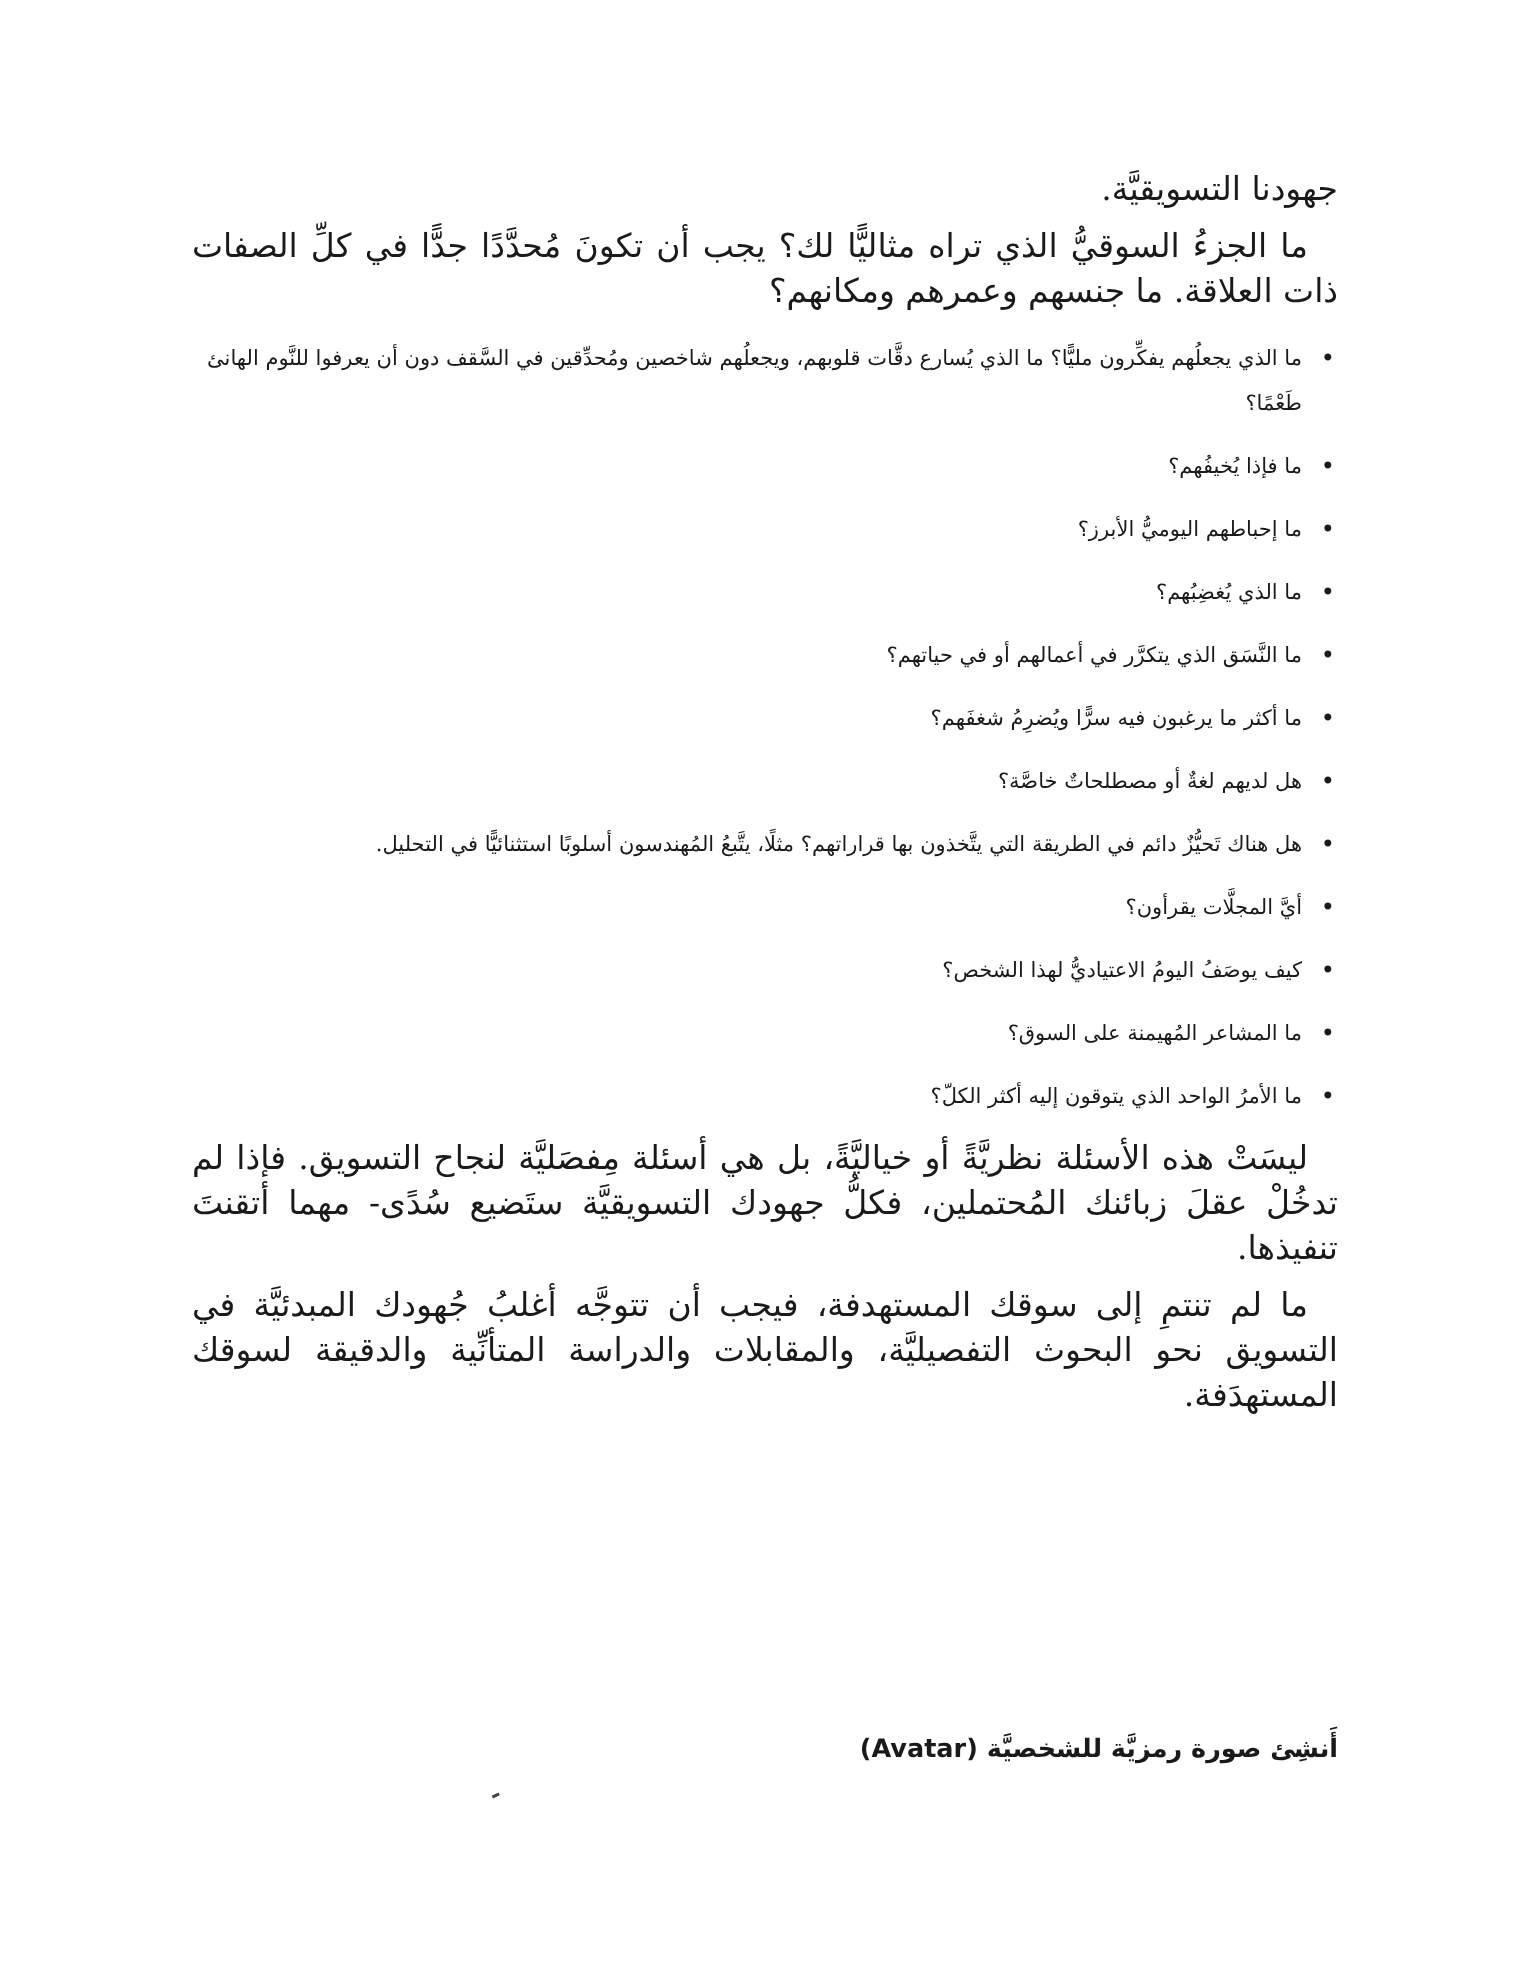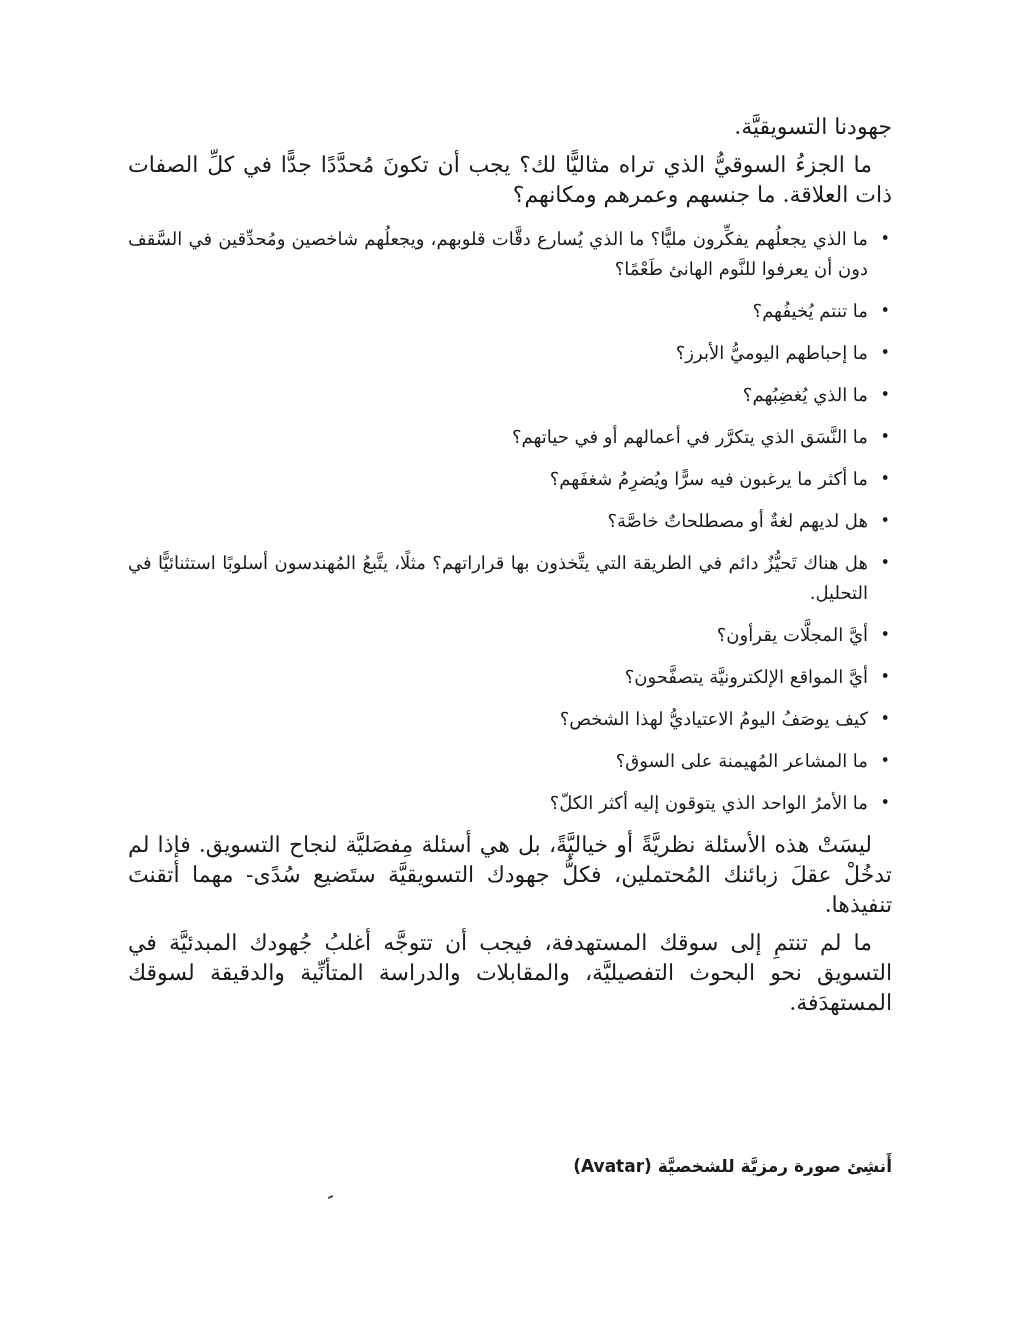--- a/index.html
+++ b/index.html
@@ -2,44 +2,43 @@
 <html><head>
 <meta charset="utf-8">
 <style>
   html, body { margin:0; padding:0; background:#ffffff; }
   body { width:1020px; height:1320px; position:relative; overflow:hidden;
          font-family:"DejaVu Serif", serif; color:#1a1a1a; }
   .page { position:absolute; left:128px; top:112px; width:764px; direction:rtl; text-align:justify; }
   .p { font-size:22px; line-height:30px; margin:0 0 8px 0; }
   .p.indent { text-indent:20px; }
   ul.qs { list-style:none; margin:14px 0 10px 0; padding:0 24px 0 0; }
-  ul.qs li { position:relative; font-size:18px; line-height:30px; margin:0 0 12px 0; }
+  ul.qs li { position:relative; font-size:14px; line-height:30px; margin:0 0 12px 0; text-align:right; }
   ul.qs li::before { content:"•"; position:absolute; right:-22px; top:0; font-size:16px; }
   .heading { position:absolute; right:128px; top:1152px; direction:rtl; font-family:"DejaVu Sans", sans-serif;
              font-weight:bold; font-size:17px; line-height:28px; }
   .mark { position:absolute; left:328px; top:1196px; width:5px; height:2px; background:#444; transform:rotate(-25deg); }
 </style>
 </head>
 <body>
 
 <div class="page">
   <p class="p">جهودنا التسويقيَّة.</p>
   <p class="p indent">ما الجزءُ السوقيُّ الذي تراه مثاليًّا لك؟ يجب أن تكونَ مُحدَّدًا جدًّا في كلِّ الصفات ذات العلاقة. ما جنسهم وعمرهم ومكانهم؟</p>
 
   <ul class="qs">
     <li>ما الذي يجعلُهم يفكِّرون مليًّا؟ ما الذي يُسارع دقَّات قلوبهم، ويجعلُهم شاخصين ومُحدِّقين في السَّقف دون أن يعرفوا للنَّوم الهانئ طَعْمًا؟</li>
-    <li>ما تنتم يُخيفُهم؟</li>
+    <li>ما فإذا يُخيفُهم؟</li>
     <li>ما إحباطهم اليوميُّ الأبرز؟</li>
     <li>ما الذي يُغضِبُهم؟</li>
     <li>ما النَّسَق الذي يتكرَّر في أعمالهم أو في حياتهم؟</li>
     <li>ما أكثر ما يرغبون فيه سرًّا ويُضرِمُ شغفَهم؟</li>
     <li>هل لديهم لغةٌ أو مصطلحاتٌ خاصَّة؟</li>
     <li>هل هناك تَحيُّزٌ دائم في الطريقة التي يتَّخذون بها قراراتهم؟ مثلًا، يتَّبعُ المُهندسون أسلوبًا استثنائيًّا في التحليل.</li>
     <li>أيَّ المجلَّات يقرأون؟</li>
-    <li>أيَّ المواقع الإلكترونيَّة يتصفَّحون؟</li>
     <li>كيف يوصَفُ اليومُ الاعتياديُّ لهذا الشخص؟</li>
     <li>ما المشاعر المُهيمنة على السوق؟</li>
     <li>ما الأمرُ الواحد الذي يتوقون إليه أكثر الكلّ؟</li>
   </ul>
 
   <p class="p indent">ليسَتْ هذه الأسئلة نظريَّةً أو خياليَّةً، بل هي أسئلة مِفصَليَّة لنجاح التسويق. فإذا لم تدخُلْ عقلَ زبائنك المُحتملين، فكلُّ جهودك التسويقيَّة ستَضيع سُدًى- مهما أتقنتَ تنفيذها.</p>
   <p class="p indent">ما لم تنتمِ إلى سوقك المستهدفة، فيجب أن تتوجَّه أغلبُ جُهودك المبدئيَّة في التسويق نحو البحوث التفصيليَّة، والمقابلات والدراسة المتأنِّية والدقيقة لسوقك المستهدَفة.</p>
 </div>
 
 <div class="heading">أَنشِئ صورة رمزيَّة للشخصيَّة (Avatar)</div>

